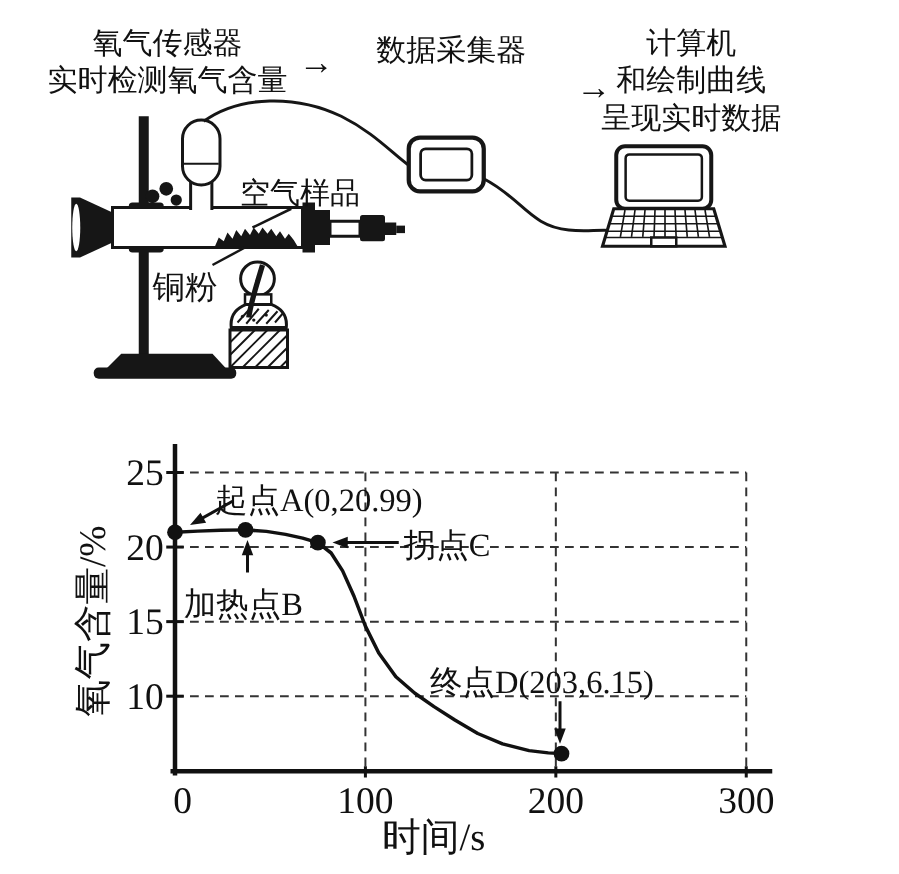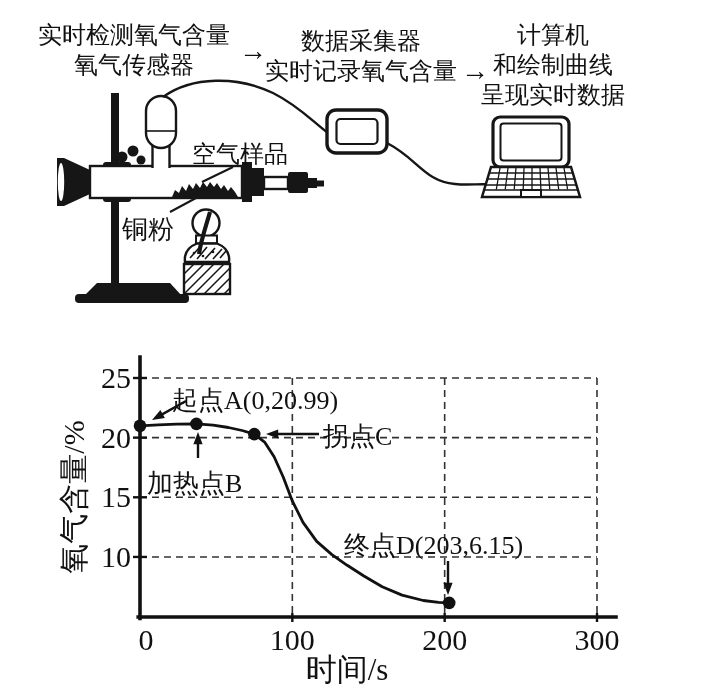--- a/index.html
+++ b/index.html
@@ -99,27 +99,26 @@
         <rect x="521" y="190" width="20" height="7" fill="#fff" stroke-width="2"></rect>
       </g>
       <line x1="233" y1="167" x2="202" y2="182" stroke-width="2"></line>
       <line x1="170" y1="212" x2="196" y2="198" stroke-width="2"></line>
     </g>
     <text x="192" y="162">空气样品</text>
     <text x="122" y="238" style="font-size:26px">铜粉</text>
   </svg>
 
   <div class="fb fb1">
+    <div>氧气传感器</div>
     <div>实时检测氧气含量</div>
-    <div>氧气传感器</div>
   </div>
   <div class="farrow a1">→</div>
   <div class="fb fb2">
     <div>数据采集器</div>
-    <div>实时记录氧气含量</div>
   </div>
   <div class="farrow a2">→</div>
   <div class="fb fb3">
     <div>计算机</div>
     <div>和绘制曲线</div>
     <div>呈现实时数据</div>
   </div>
 
   <svg id="chart" viewBox="0 0 719 699">
       <line x1="140" x2="597" y1="556.95" y2="556.95" class="grid"></line>

